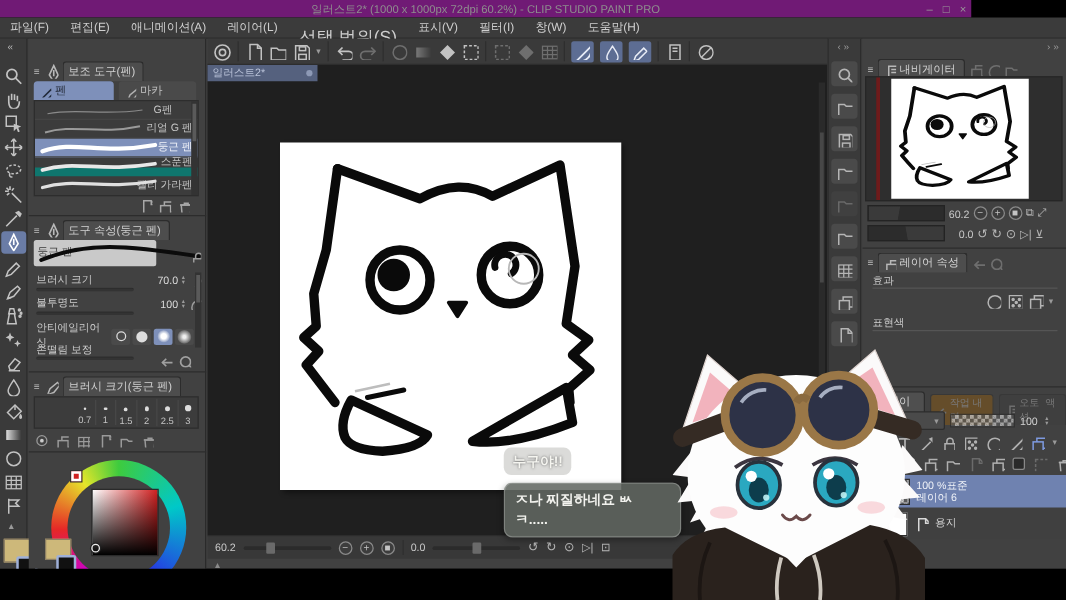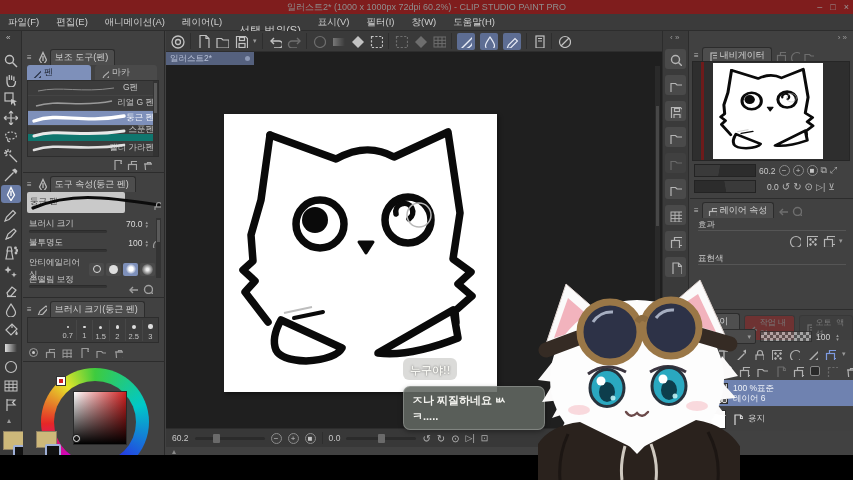--- a/index.html
+++ b/index.html
@@ -187,35 +187,35 @@
       <path d="M70 204 99 198" stroke-width="4"></path>
     </g>
     <circle cx="91" cy="106" r="13" fill="#0a0a0a"></circle>
     <path d="M135 128 149 128 142 139 Z" fill="#0a0a0a" stroke="#0a0a0a" stroke-width="3" stroke-linejoin="round"></path>
     <circle cx="195" cy="101" r="12" fill="none" stroke="#b8b8b8" stroke-width="1.5"></circle>
     <path d="M60 199 88 193" stroke="#bdbdbd" stroke-width="2" fill="none"></path>
   </g>
 </defs>
 </svg>
 
-<div class="p f" style="left:0;top:0;width:853px;height:14px;background:#7f1d1d;justify-content:center;">
+<div class="p f" style="left:0;top:0;width:777px;height:14px;background:#701a75;justify-content:center;">
   <span style="font-size:9px;color:#8e8e8e;">일러스트2* (1000 x 1000px 72dpi 60.2%) - CLIP STUDIO PAINT PRO</span>
   <div class="p f" style="right:4px;top:0;height:14px;gap:8px;font-size:9px;color:#9a9a9a;">
     <span>–</span>
     <span>□</span>
     <span>×</span>
   </div>
 </div>
 
 <div class="p f" style="left:0;top:14px;width:853px;height:17px;background:#3b3b3b;gap:17px;padding-left:8px;border-bottom:1px solid #2d2d2d;">
   <span style="font-size:9.5px;">파일(F)</span>
   <span style="font-size:9.5px;">편집(E)</span>
   <span style="font-size:9.5px;">애니메이션(A)</span>
   <span style="font-size:9.5px;">레이어(L)</span>
-  <span style="font-size:11px;margin-top:16px;">선택 범위(S)</span>
+  <span style="font-size:14px;margin-top:16px;">선택 범위(S)</span>
   <span style="font-size:9.5px;">표시(V)</span>
   <span style="font-size:9.5px;">필터(I)</span>
   <span style="font-size:9.5px;">창(W)</span>
   <span style="font-size:9.5px;">도움말(H)</span>
 </div>
 
 <div class="p" style="left:0;top:31px;width:853px;height:424px;background:#414141;"></div>
 
 <div class="p" style="left:0;top:31px;width:22px;height:424px;background:#3a3a3a;border-right:1px solid #2c2c2c;">
   <div class="p tinytxt" style="left:6px;top:2px;">«</div>
@@ -759,21 +759,21 @@
   <div class="p" style="left:8px;top:233px;width:148px;height:1px;background:#555;"></div>
 
   <div class="p" style="left:0;top:278px;width:163px;height:1px;background:#2c2c2c;"></div>
   <div class="p f" style="left:4px;top:282px;gap:4px;">
     <span class="panelhead" style="background:#4f4f4f;">
         <svg class="ic" width="10" height="10" style="color:#b8b8b8;">
           <use href="#i-layers"></use>
         </svg>
         <span>레이어</span>
       </span>
-    <span class="panelhead ghost" style="background:#b91c1c;">
+    <span class="panelhead ghost" style="background:#a16207;">
         <svg class="ic" width="10" height="10" style="color:#b8b8b8;">
           <use href="#i-undo"></use>
         </svg>
         <span style="font-size:8px;">작업 내역</span>
       </span>
     <span class="panelhead ghost" style="background:#3d3d3d;">
         <svg class="ic" width="10" height="10" style="color:#b8b8b8;">
           <use href="#i-panel"></use>
         </svg>
         <span style="font-size:8px;font-family:Liberation Mono, monospace;">오토 액션</span>

